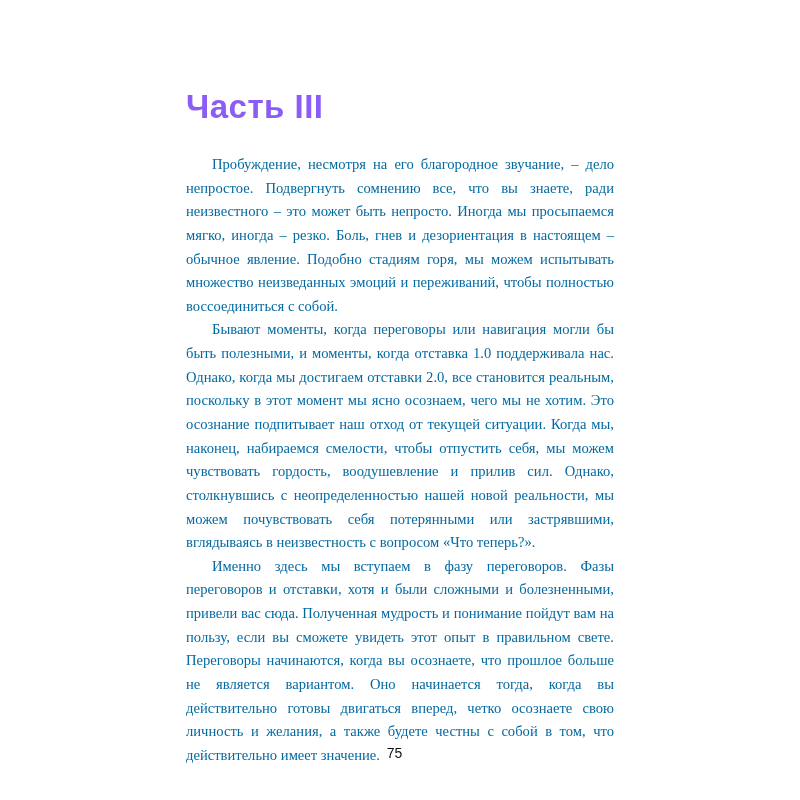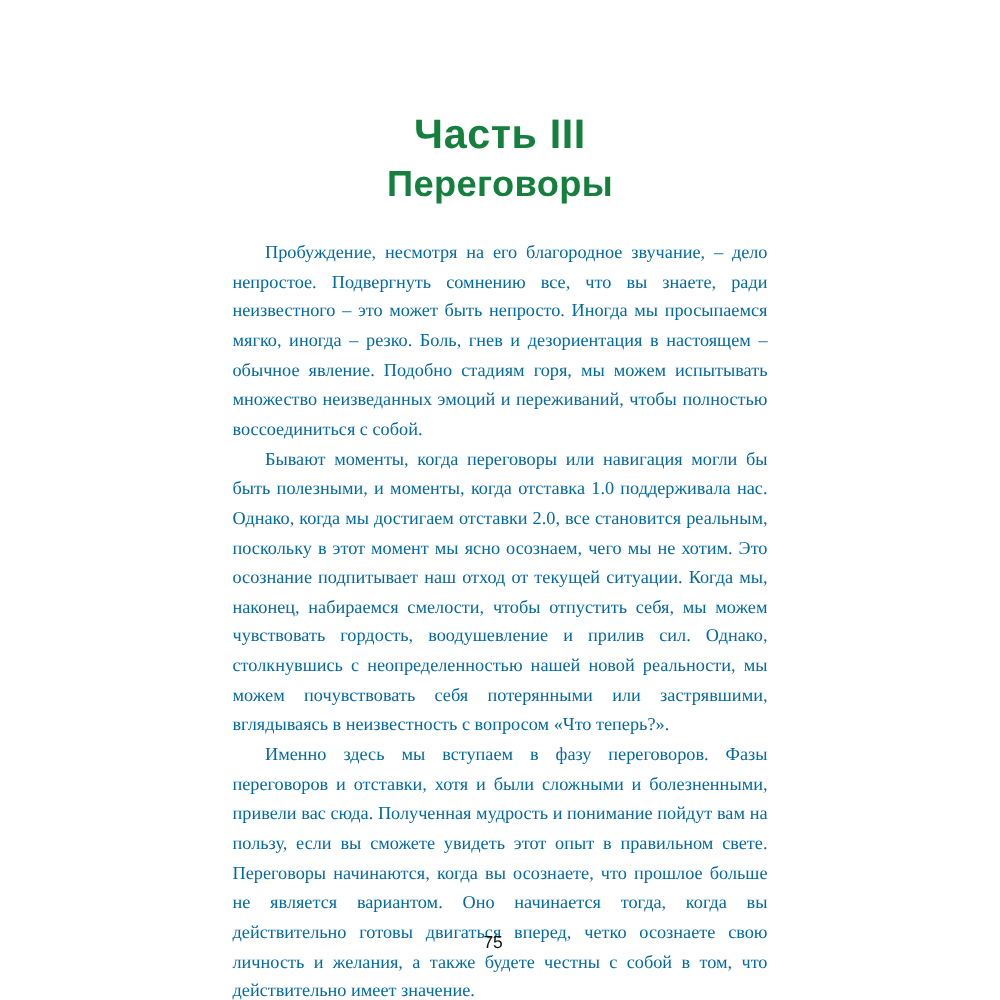--- a/index.html
+++ b/index.html
@@ -19,22 +19,21 @@
   }
   .content {
     position: absolute;
     left: 186px;
     top: 88px;
     width: 428px;
   }
   .part-heading {
     font-family: "Liberation Sans", sans-serif;
     font-weight: bold;
-    text-align: center;
-    color: #15803d;
+    color: #8b5cf6;
     line-height: 1.18;
     margin: 0 0 26px 0;
   }
   .part-heading .line1 {
     display: block;
     font-size: 33px;
     letter-spacing: 0.5px;
   }
   .part-heading .line2 {
     display: block;
@@ -64,21 +63,20 @@
 </style>
 </head>
 <body>
 
 <div class="page">
 
   <div class="content">
 
     <div class="part-heading">
       <span class="line1">Часть III</span>
-      <span class="line2">Переговоры</span>
     </div>
 
     <div class="body-text">
       <p>Пробуждение, несмотря на его благородное звучание, – дело непростое. Подвергнуть сомнению все, что вы знаете, ради неизвестного – это может быть непросто. Иногда мы просыпаемся мягко, иногда – резко. Боль, гнев и дезориентация в настоящем – обычное явление. Подобно стадиям горя, мы можем испытывать множество неизведанных эмоций и переживаний, чтобы полностью воссоединиться с собой.</p>
       <p>Бывают моменты, когда переговоры или навигация могли бы быть полезными, и моменты, когда отставка 1.0 поддерживала нас. Однако, когда мы достигаем отставки 2.0, все становится реальным, поскольку в этот момент мы ясно осознаем, чего мы не хотим. Это осознание подпитывает наш отход от текущей ситуации. Когда мы, наконец, набираемся смелости, чтобы отпустить себя, мы можем чувствовать гордость, воодушевление и прилив сил. Однако, столкнувшись с неопределенностью нашей новой реальности, мы можем почувствовать себя потерянными или застрявшими, вглядываясь в неизвестность с вопросом «Что теперь?».</p>
       <p>Именно здесь мы вступаем в фазу переговоров. Фазы переговоров и отставки, хотя и были сложными и болезненными, привели вас сюда. Полученная мудрость и понимание пойдут вам на пользу, если вы сможете увидеть этот опыт в правильном свете. Переговоры начинаются, когда вы осознаете, что прошлое больше не является вариантом. Оно начинается тогда, когда вы действительно готовы двигаться вперед, четко осознаете свою личность и желания, а также будете честны с собой в том, что действительно имеет значение.</p>
     </div>
 
   </div>
 

